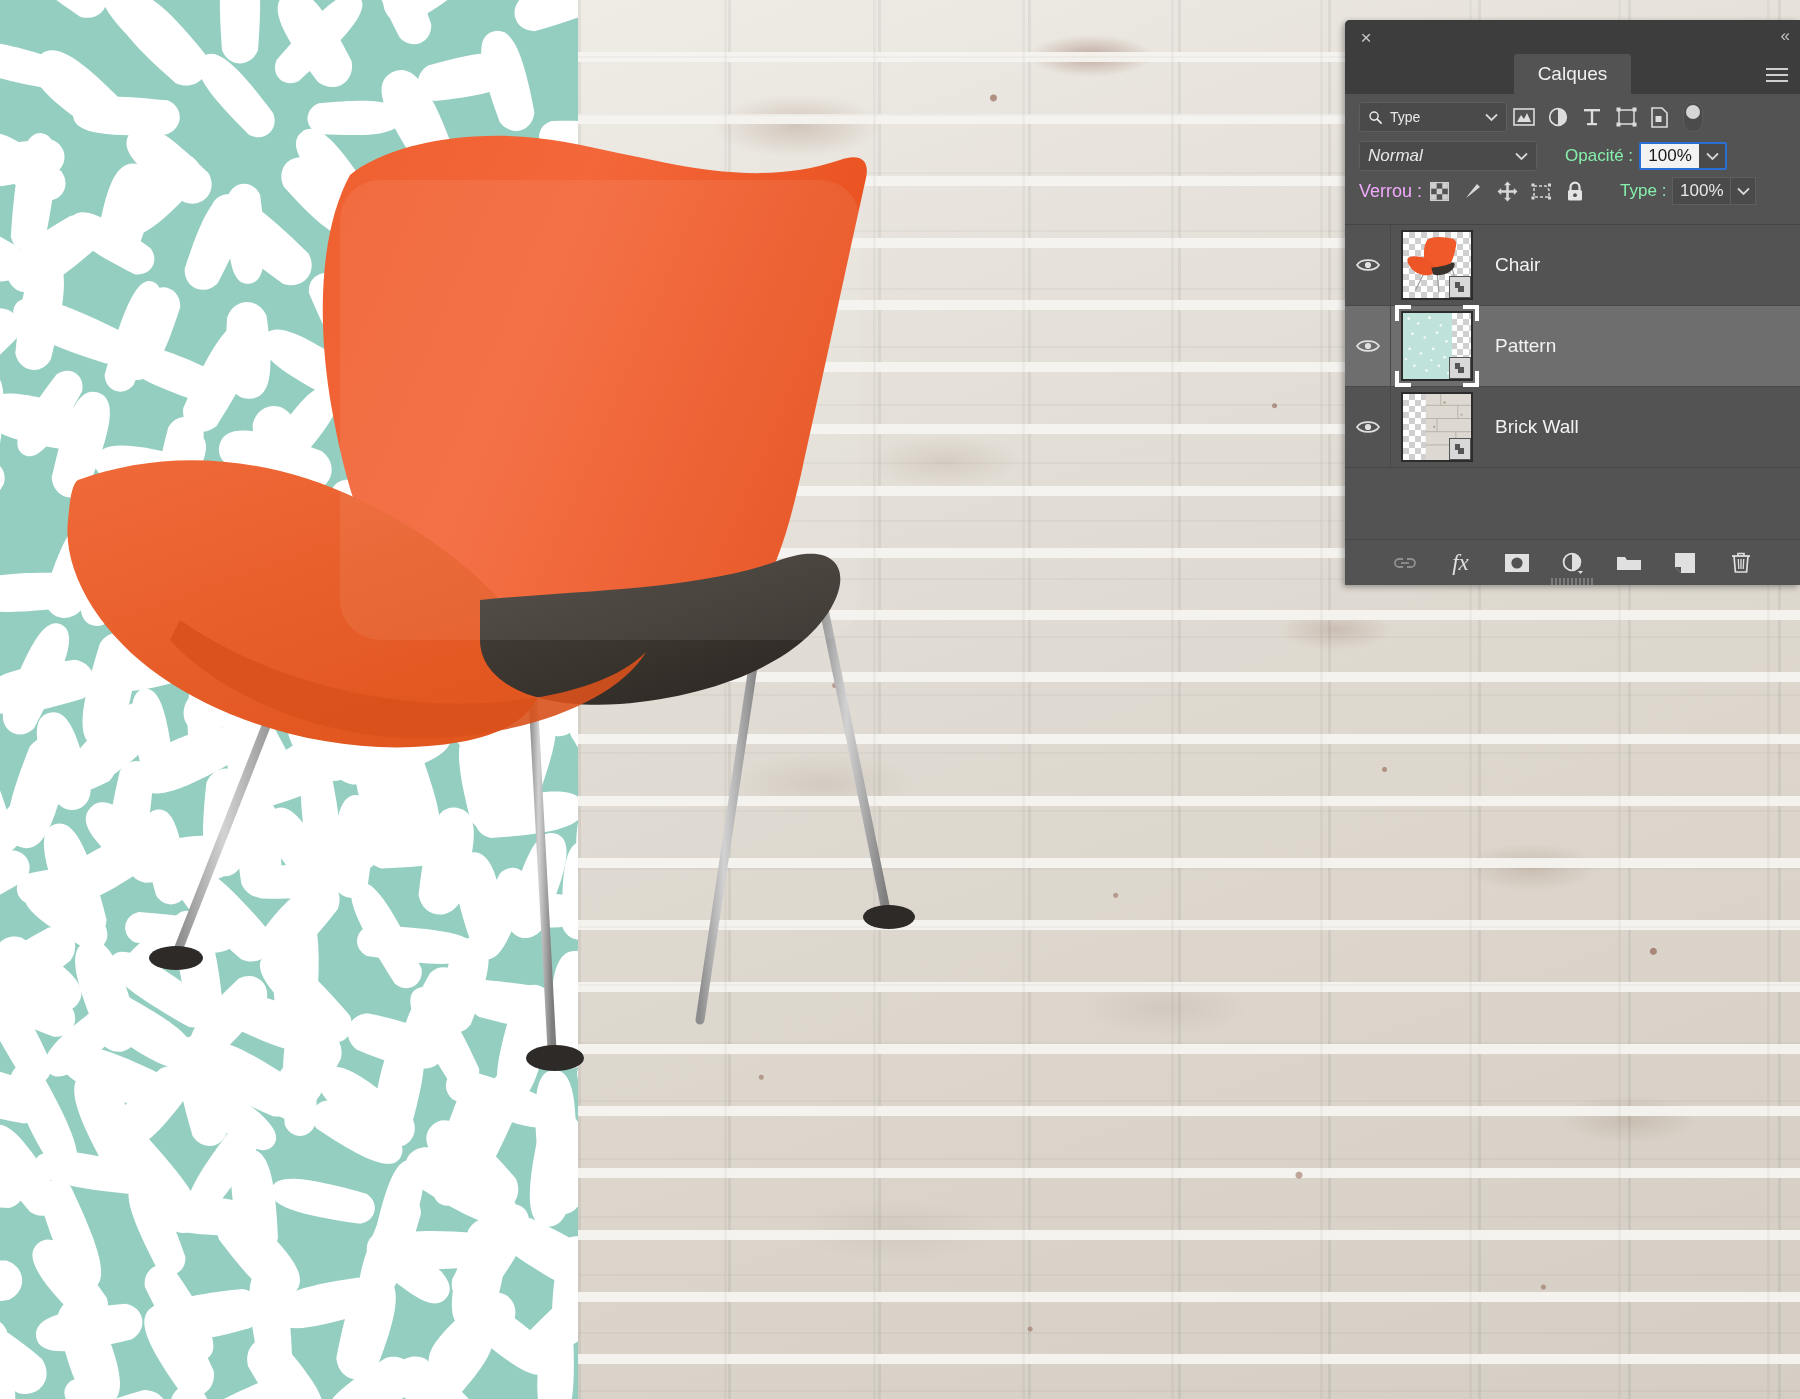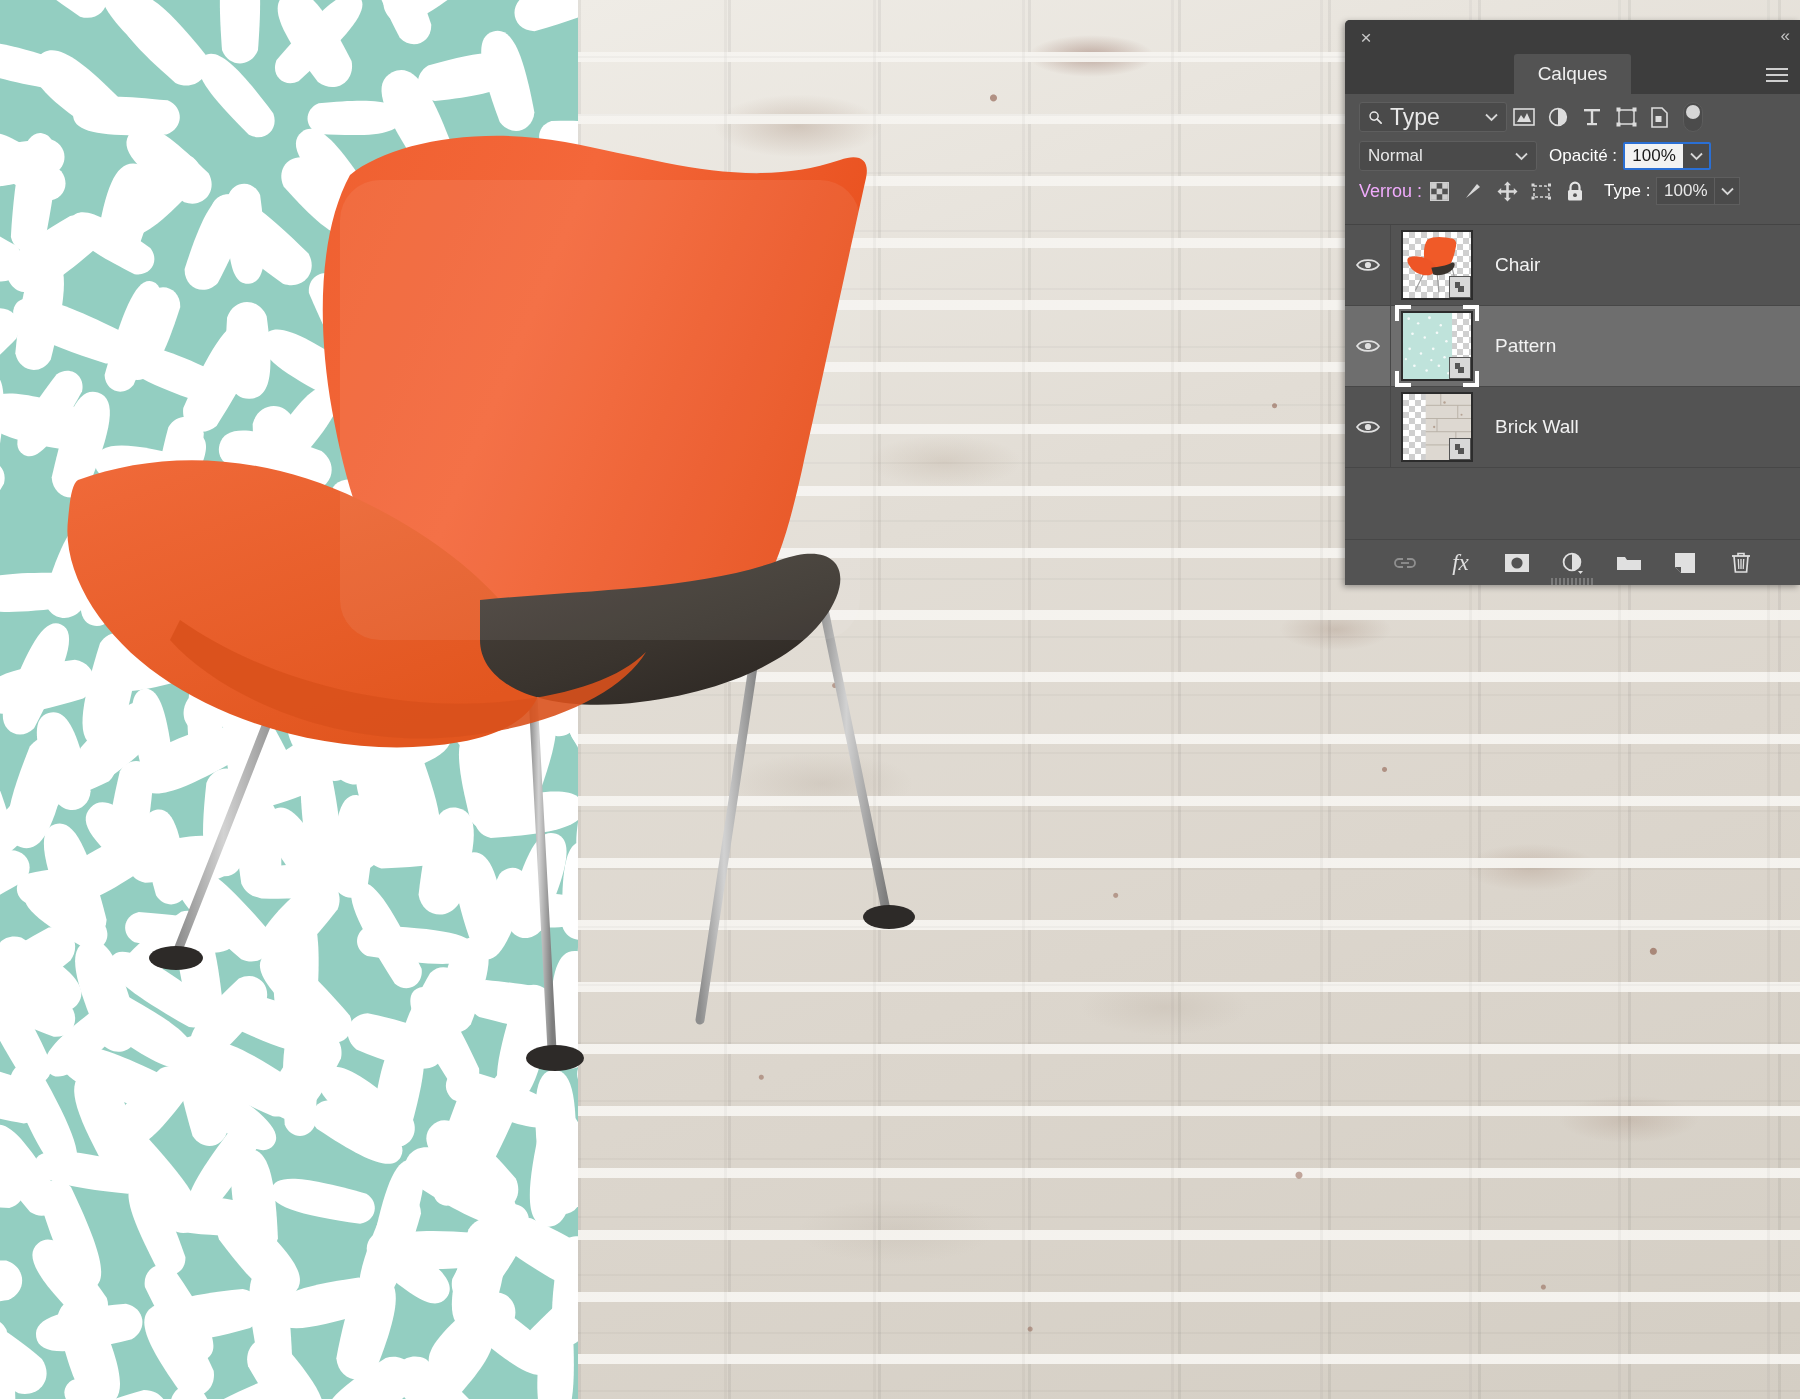--- a/index.html
+++ b/index.html
@@ -118,43 +118,43 @@
     position:absolute; right: 12px; top: 10px; width: 22px; cursor:pointer;
   }
   .hamburger span { display:block; height:2px; background:#cfcfcf; margin: 4px 0; }
 
   .filter-row {
     display:flex; align-items:center; gap: 0; padding: 8px 10px 6px 14px;
   }
   .kind-select {
     width: 148px; height: 30px; background: #4a4a4a; border: 1px solid #5e5e5e;
     border-radius: 3px; display:flex; align-items:center; gap: 7px; padding: 0 8px;
-    font-size: 23px; color: #e8e8e8; position:relative; cursor:pointer;
+    font-size: 14px; color: #e8e8e8; position:relative; cursor:pointer;
   }
   .kind-select .caret { margin-left:auto; }
   .fi { width: 34px; height: 30px; display:flex; align-items:center; justify-content:center; cursor:pointer; }
   .toggle-pill {
     width: 20px; height: 30px; border-radius: 10px; background: #4b4b4b;
     border:1px solid #5c5c5c; position:relative; margin-left: 6px; cursor:pointer;
   }
   .toggle-pill::after {
     content:""; position:absolute; left:2px; top:2px; width: 14px; height: 14px;
     border-radius: 50%; background: #d6d6d6;
   }
 
   .blend-row, .lock-row {
     display:flex; align-items:center; padding: 3px 10px 3px 14px; gap: 0;
   }
   .blend-select {
     width: 178px; height: 30px; background: #4a4a4a; border: 1px solid #5e5e5e;
     border-radius: 3px; display:flex; align-items:center; padding: 0 8px;
-    font-size: 17px; color: #e8e8e8; cursor:pointer;
+    font-size: 17px; color: #e8e8e8; cursor:pointer;font-style:italic;
   }
   .blend-select .caret { margin-left:auto; }
-  .lbl { font-size: 17px; color: #ffffff; margin-left: 12px; white-space:nowrap; }
+  .lbl { font-size: 17px; color: #86efac; margin-left: 28px; white-space:nowrap; }
   .opacity-box {
     margin-left: 6px; display:flex; align-items:stretch; height: 28px;
     border: 2px solid #2a6fd4; border-radius: 2px;
   }
   .opacity-val {
     width: 58px; background: #f2f2f2; color: #1a1a1a; font-size: 17px;
     display:flex; align-items:center; justify-content:center;
   }
   .opacity-caret {
     width: 26px; background: #4a4a4a; display:flex; align-items:center; justify-content:center;

